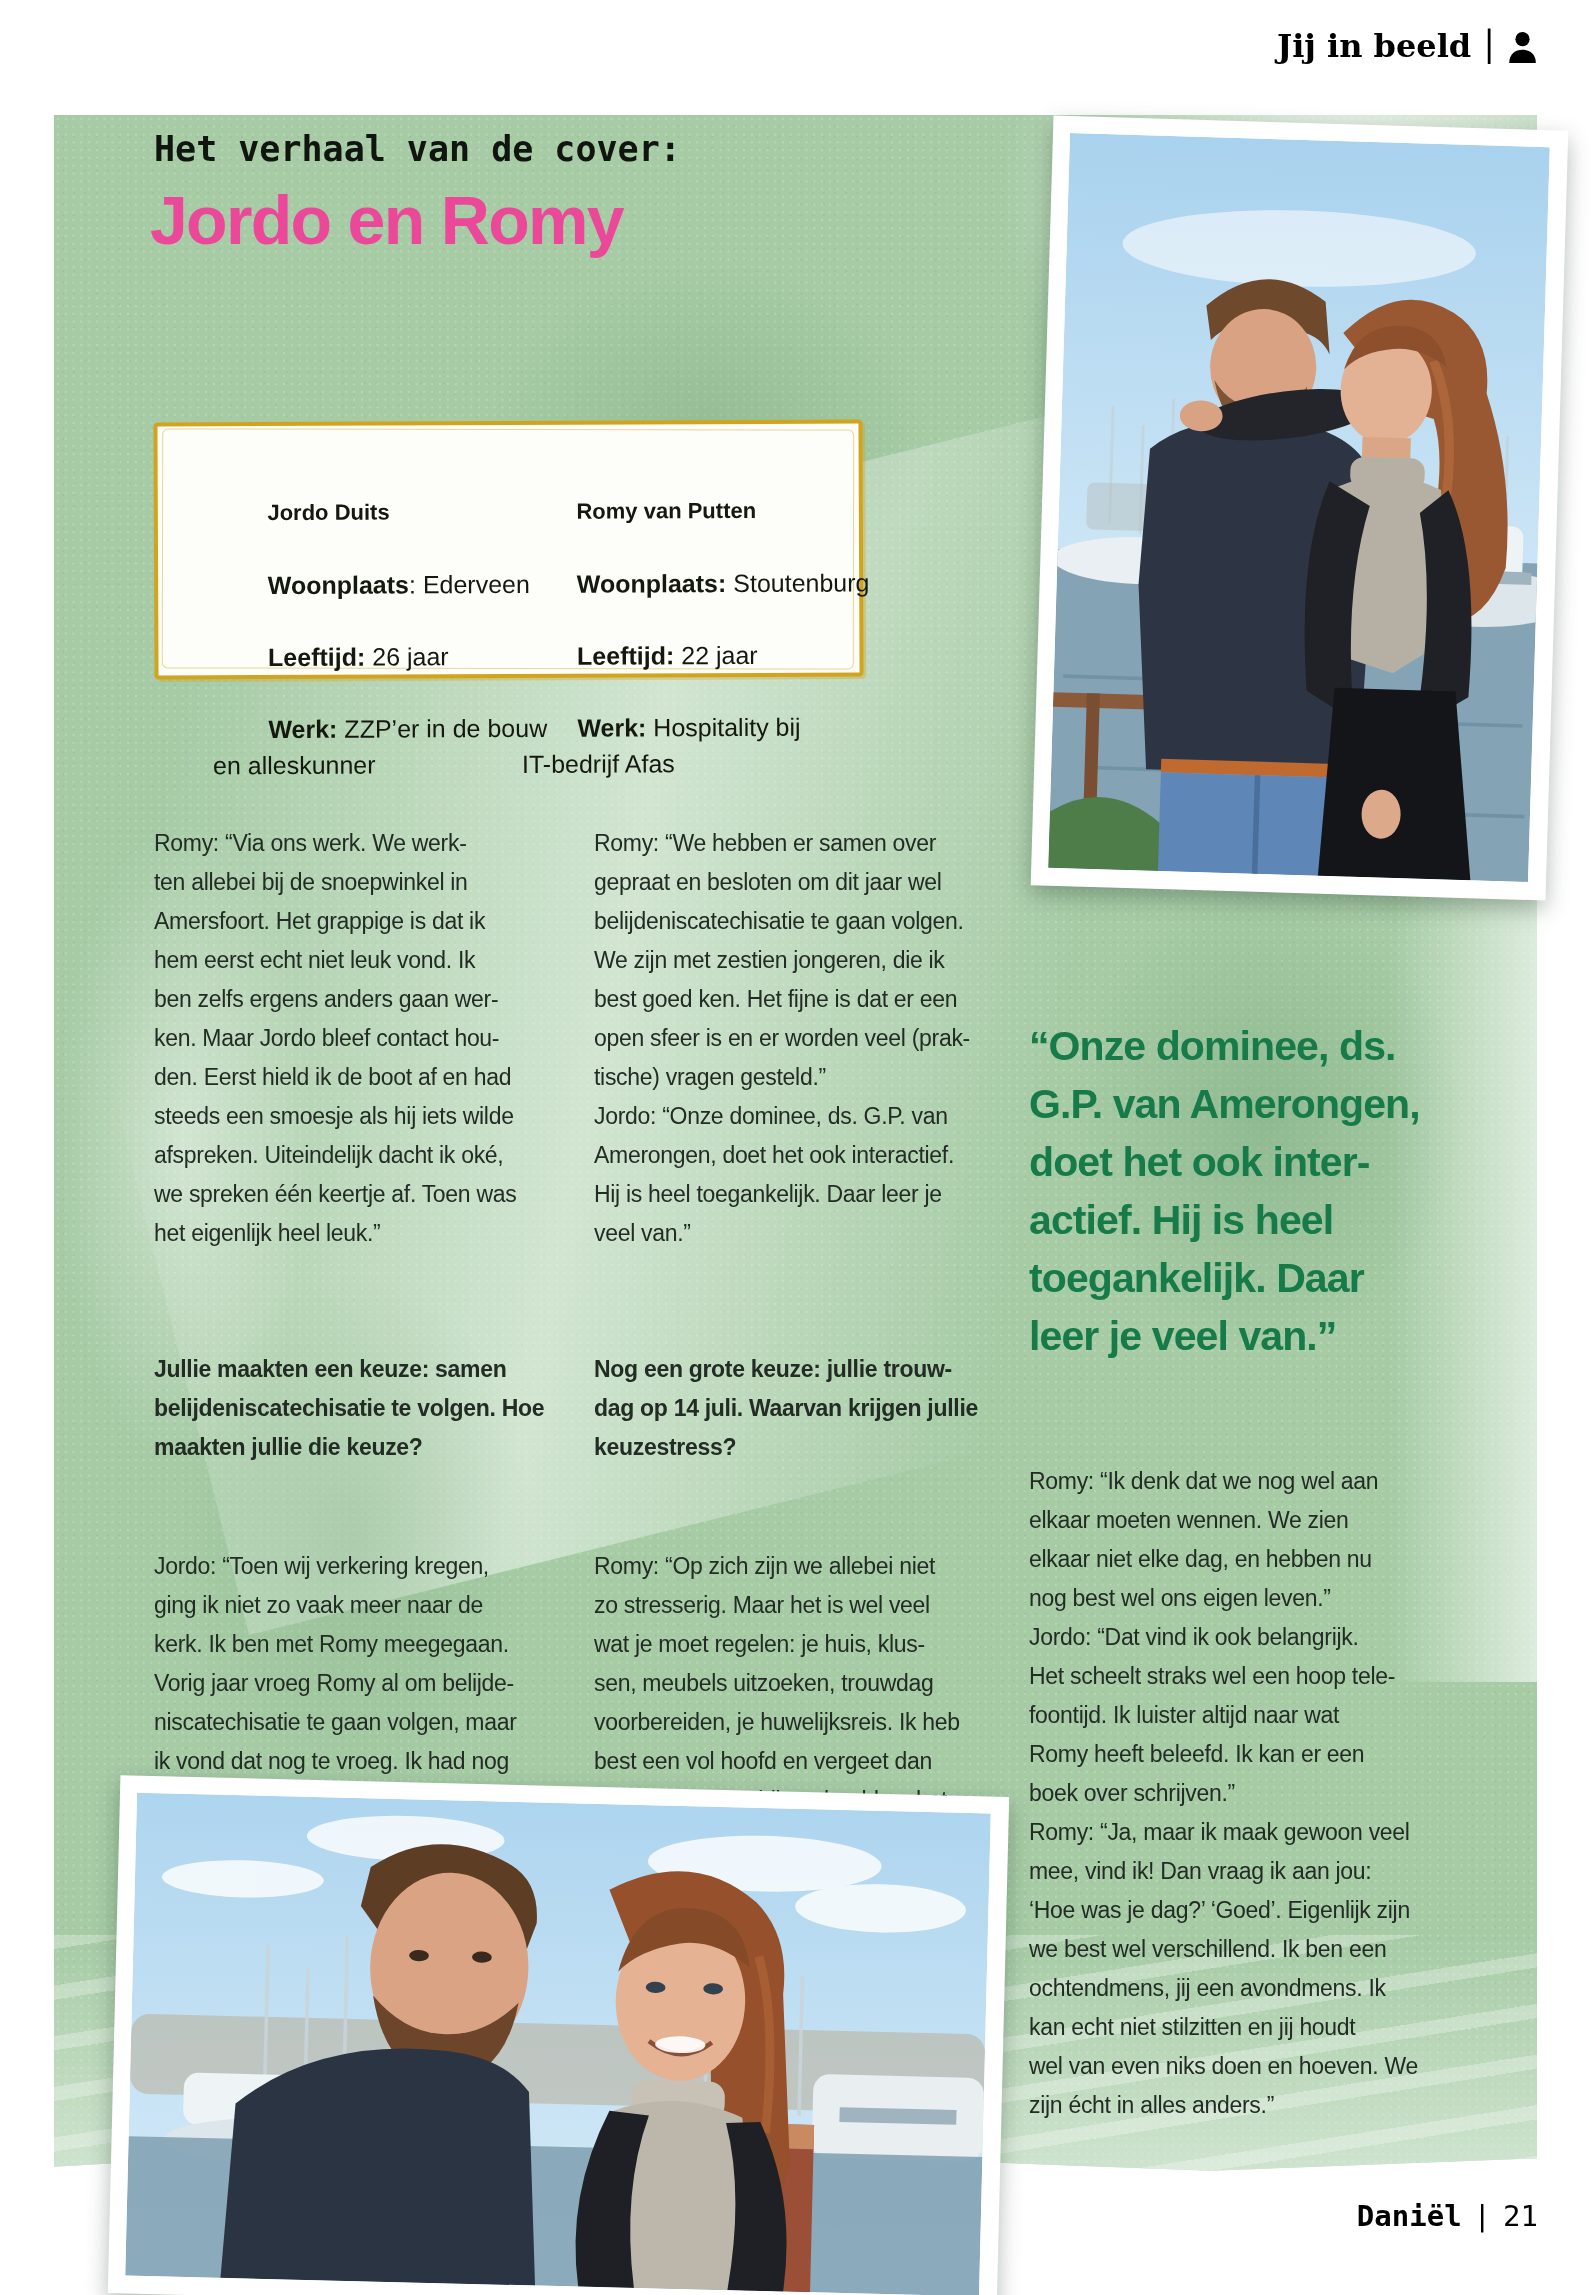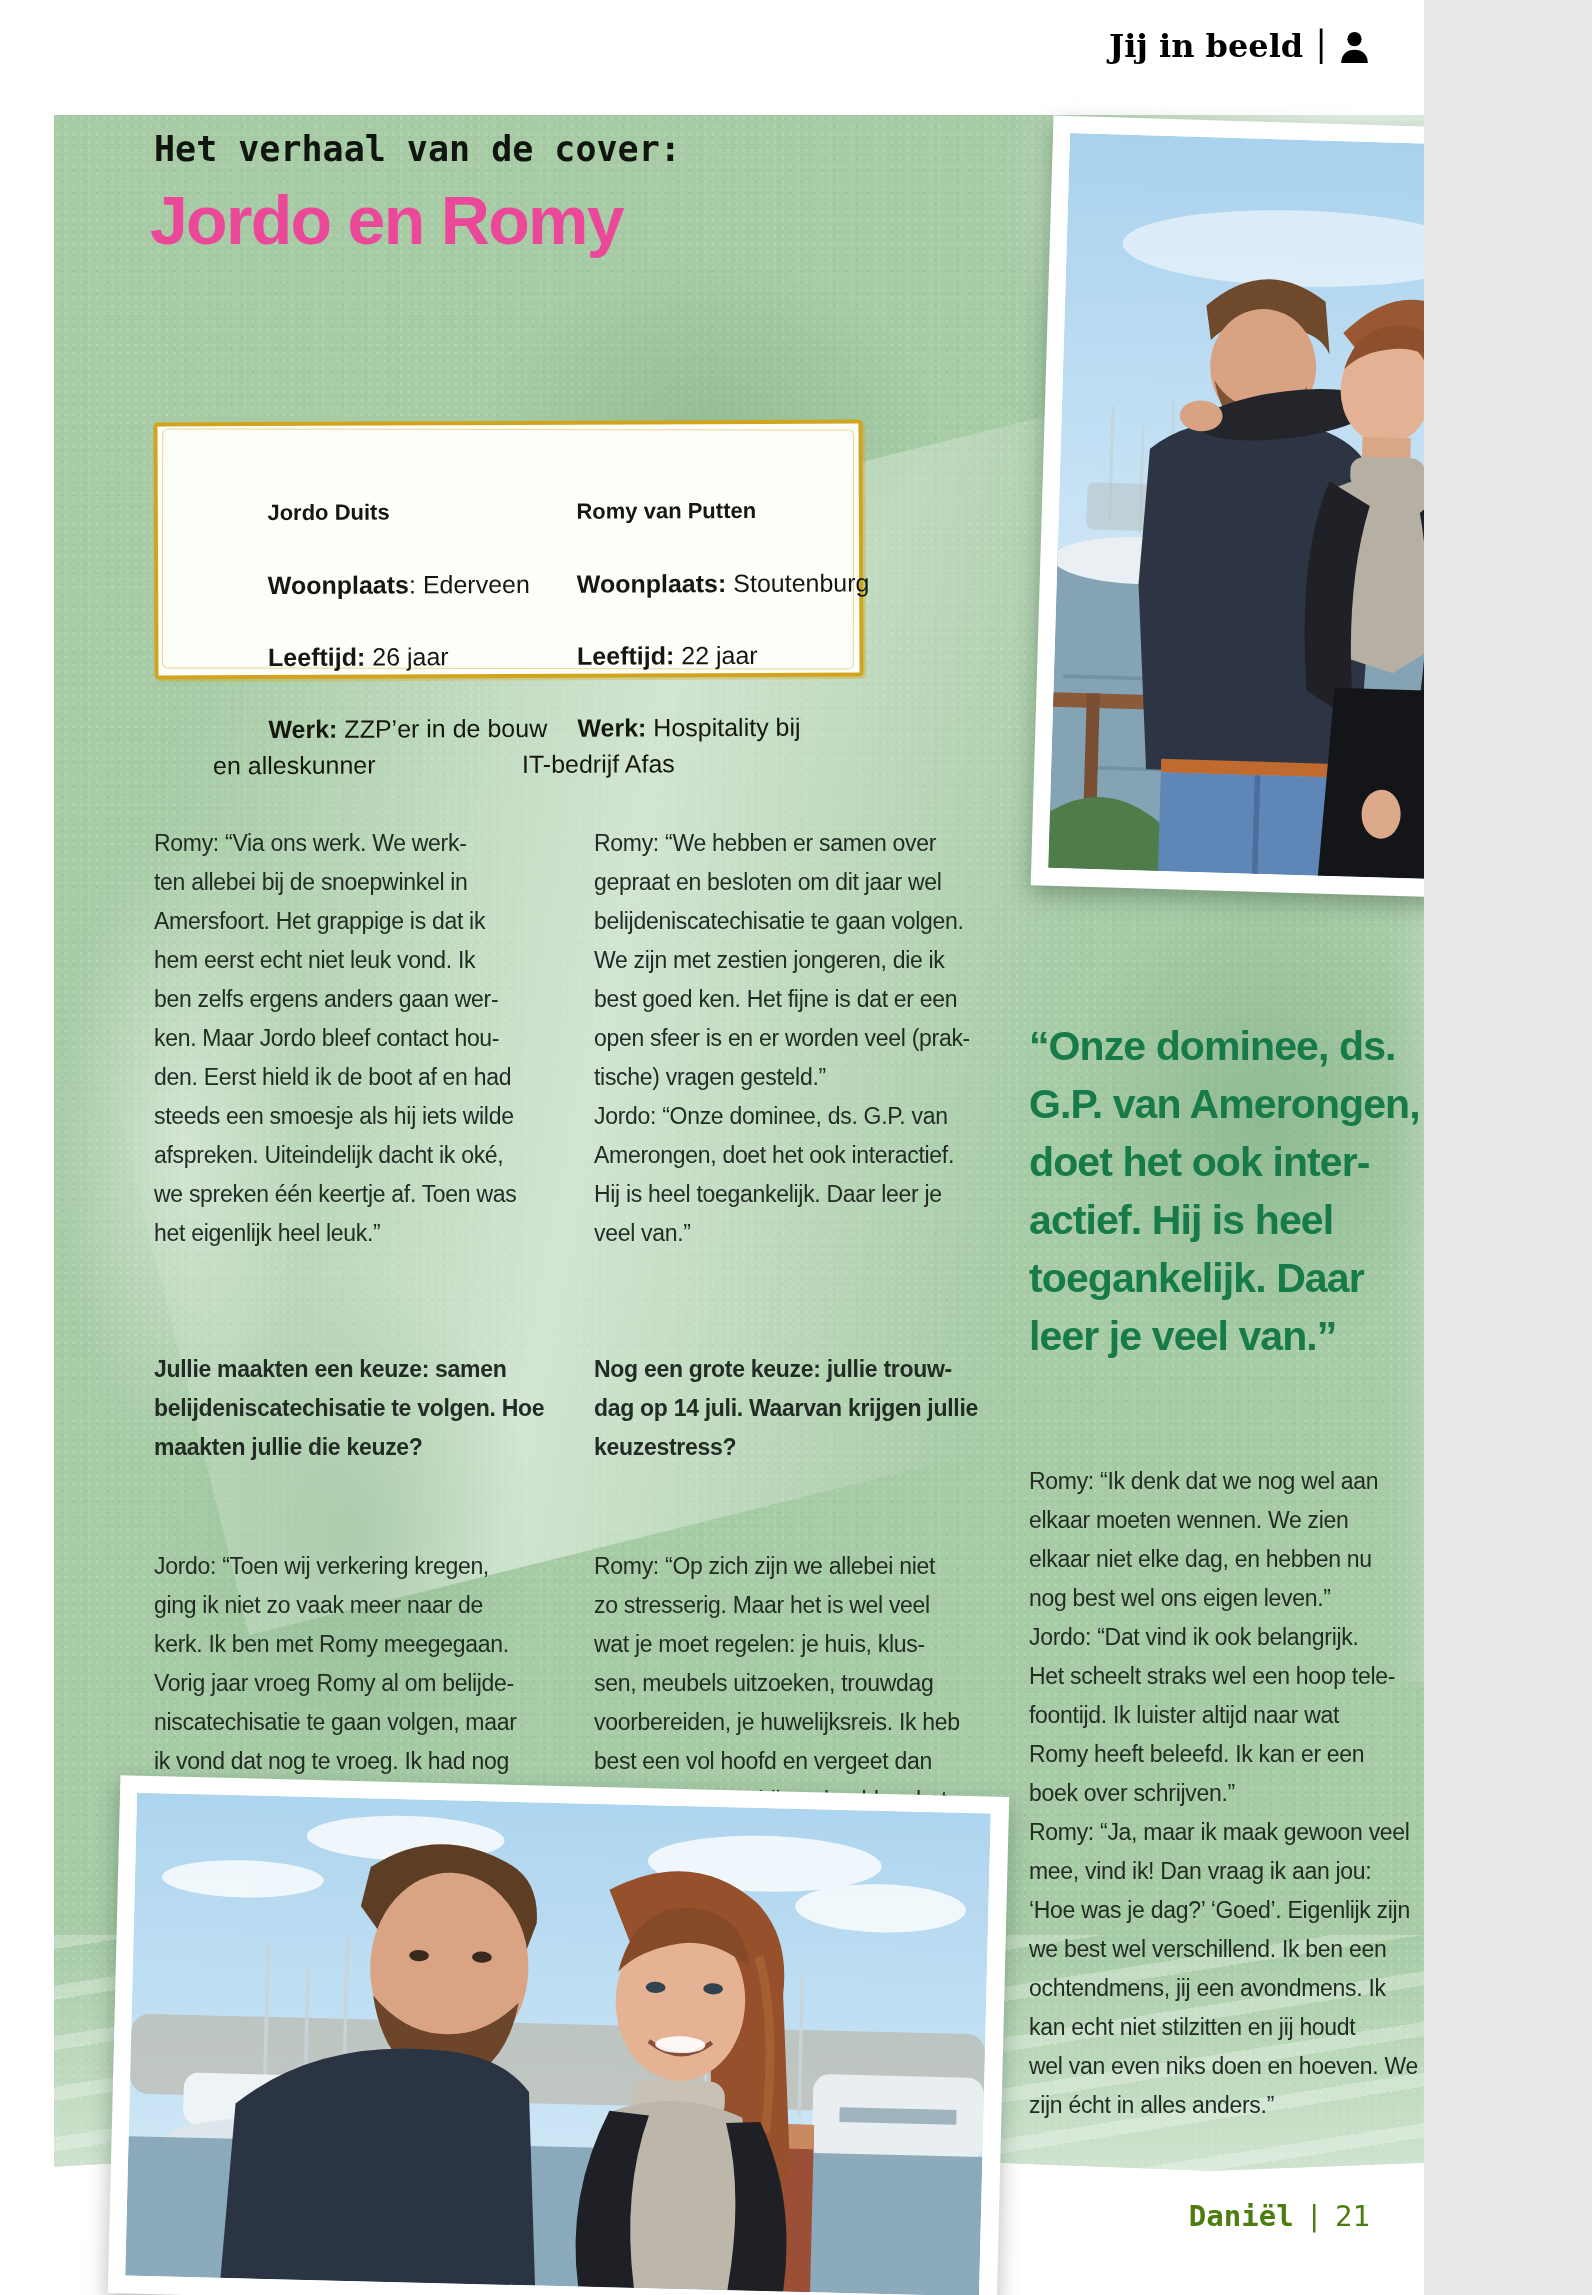--- a/index.html
+++ b/index.html
@@ -1,16 +1,16 @@
 <!DOCTYPE html>
 <html style="font-size:14px"><head>
 <meta charset="utf-8">
 <style>
   html,body{margin:0;padding:0;background:#e8e8e8;}
-  .page{position:relative;width:1424px;height:2295px;background:#ffffff;overflow:hidden;
+  .page{position:relative;width:1592px;height:2295px;background:#ffffff;overflow:hidden;
         font-family:"Liberation Sans",sans-serif;color:#1e2822;}
 
   
   .masthead{position:absolute;top:26px;right:54px;display:flex;align-items:center;gap:12px;
             font-family:"DejaVu Serif",serif;font-weight:bold;font-size:32px;color:#000;}
   .masthead .divider{font-weight:normal;font-size:35px;transform:translateY(-1.7px);}
   .masthead svg{display:block;}
 
   
   .green-block{position:absolute;left:54px;top:115px;width:1483px;height:2062px;
@@ -70,21 +70,21 @@
              color:#177a49;text-align:left;white-space:pre;margin:0 0 72px 0;width:406px;}
 
   
   .photo{position:absolute;background:#fff;box-shadow:0 8.6px 22.4px rgba(35,60,42,.35);}
   .photo svg{display:block;width:100%;height:100%;}
   .photo1{left:1042px;top:123px;width:480px;height:735px;padding:17.3px;transform:rotate(1.7deg);}
   .photo2{left:114px;top:1786px;width:854px;height:483px;padding:17.3px;transform:rotate(1.4deg);}
 
   
   .folio{position:absolute;top:2199px;right:54px;font-family:"DejaVu Sans Mono",monospace;
-         font-size:29px;color:#4d7c0f;display:flex;gap:12px;align-items:baseline;}
+         font-size:29px;color:#000000;display:flex;gap:12px;align-items:baseline;}
   .folio .brand{font-weight:bold;}
 </style>
 </head>
 <body>
 
 <div class="page">
 
   <div class="masthead">
     <span>Jij in beeld</span>
     <span class="divider">|</span>

